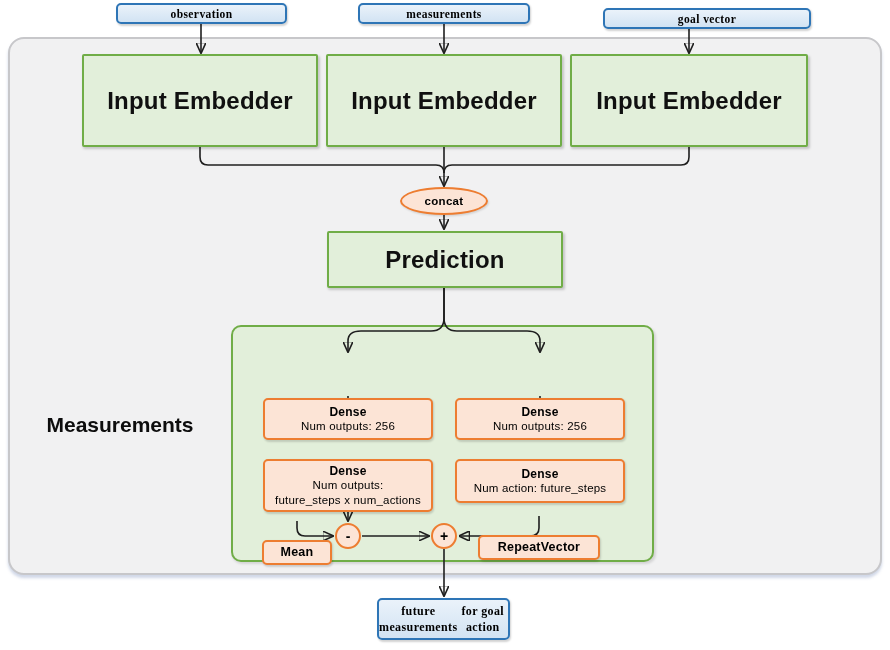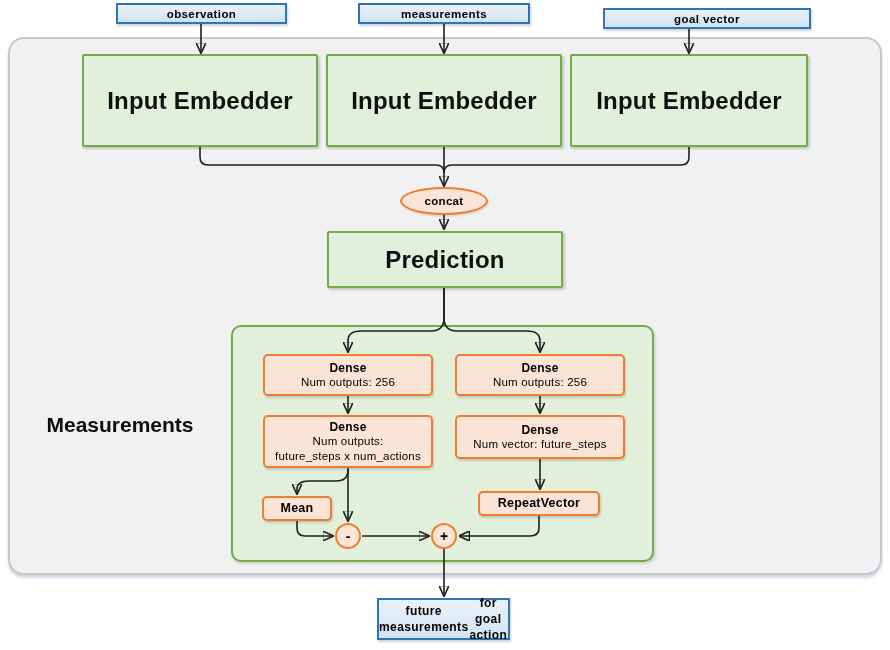--- a/index.html
+++ b/index.html
@@ -12,29 +12,29 @@
           background:var(--module-fill,#e3efdb);border:2.5px solid var(--module-border,#70ad47);
           border-radius:10px;box-sizing:border-box;box-shadow:1.5px 2px 2.5px rgba(0,0,0,0.12);z-index:2;}
   .head-label{position:absolute;left:15px;top:409px;width:210px;text-align:center;
           font-weight:bold;font-size:21px;line-height:31px;color:#0d0d0d;z-index:3;}
   svg.wires{position:absolute;left:0;top:0;z-index:5;}
   svg.wires path{fill:none;stroke:var(--wire,#1f1f1f);stroke-width:1.6px;}
   .ah-fill{fill:var(--wire,#1f1f1f);}
   .node{position:absolute;box-sizing:border-box;display:flex;align-items:center;justify-content:center;
           text-align:center;z-index:10;}
   .blue-box{background:linear-gradient(180deg,#eaf2fa 0%,#d2e3f3 100%);
-          border:2.2px solid var(--input-border,#2e75b6);border-radius:0;
+          border:2.2px solid var(--input-border,#2e75b6);border-radius:5px;
           font-weight:bold;font-size:11.5px;letter-spacing:0.4px;
-          box-shadow:1px 1.5px 2px rgba(0,0,0,0.18);}
+          box-shadow:1px 1.5px 2px rgba(0,0,0,0.18);font-family:Liberation Serif, serif;}
   .green-box{background:var(--module-fill,#e2efda);border:2.5px solid var(--module-border,#70ad47);
           border-radius:2px;font-weight:bold;font-size:24px;letter-spacing:0.2px;color:#101010;
           box-shadow:1.5px 2px 2.5px rgba(0,0,0,0.18);}
   .orange-box{background:var(--op-fill,#fce4d6);border:2.2px solid var(--op-border,#ed7d31);
           border-radius:5px;flex-direction:column;font-size:11.5px;line-height:14.5px;
-          letter-spacing:0.2px;box-shadow:1px 1.5px 2px rgba(0,0,0,0.15);}
+          letter-spacing:0.2px;box-shadow:1px 1.5px 2px rgba(0,0,0,0.15);margin-top:44px;}
   .dense-title{font-weight:bold;font-size:12px;}
   .small-op{font-weight:bold;font-size:12.5px;}
   .ellipse{background:var(--op-fill,#fce4d6);border:2.5px solid var(--op-border,#ed7d31);
           border-radius:50%;font-weight:bold;font-size:11.5px;letter-spacing:0.3px;
           box-shadow:1px 1.5px 2px rgba(0,0,0,0.12);}
   .circle-op{background:var(--op-fill,#fce4d6);border:2.5px solid var(--op-border,#ed7d31);
           border-radius:50%;font-weight:bold;font-size:14px;line-height:14px;}
   .out-box{flex-direction:row;font-weight:bold;font-size:12px;line-height:16px;}
 </style>
 </head>
@@ -112,21 +112,21 @@
     <div>Num outputs: 256</div>
   </div>
 
   <div class="node orange-box" style="left:263px;top:415px;width:170px;height:53px">
     <div class="dense-title">Dense</div>
     <div>Num outputs:</div>
     <div>future_steps x num_actions</div>
   </div>
   <div class="node orange-box" style="left:455px;top:415px;width:170px;height:44px">
     <div class="dense-title">Dense</div>
-    <div>Num vector: future_steps</div>
+    <div>Num action: future_steps</div>
   </div>
 
   <div class="node orange-box small-op" style="left:262px;top:496px;width:70px;height:25px">Mean</div>
   <div class="node orange-box small-op" style="left:478px;top:491px;width:122px;height:25px">RepeatVector</div>
 
   <div class="node circle-op" style="left:335px;top:523px;width:26px;height:26px">-</div>
   <div class="node circle-op" style="left:431px;top:523px;width:26px;height:26px">+</div>
 
   <div class="node blue-box out-box" style="left:377px;top:598px;width:133px;height:42px">
     <div>future measurements</div>

